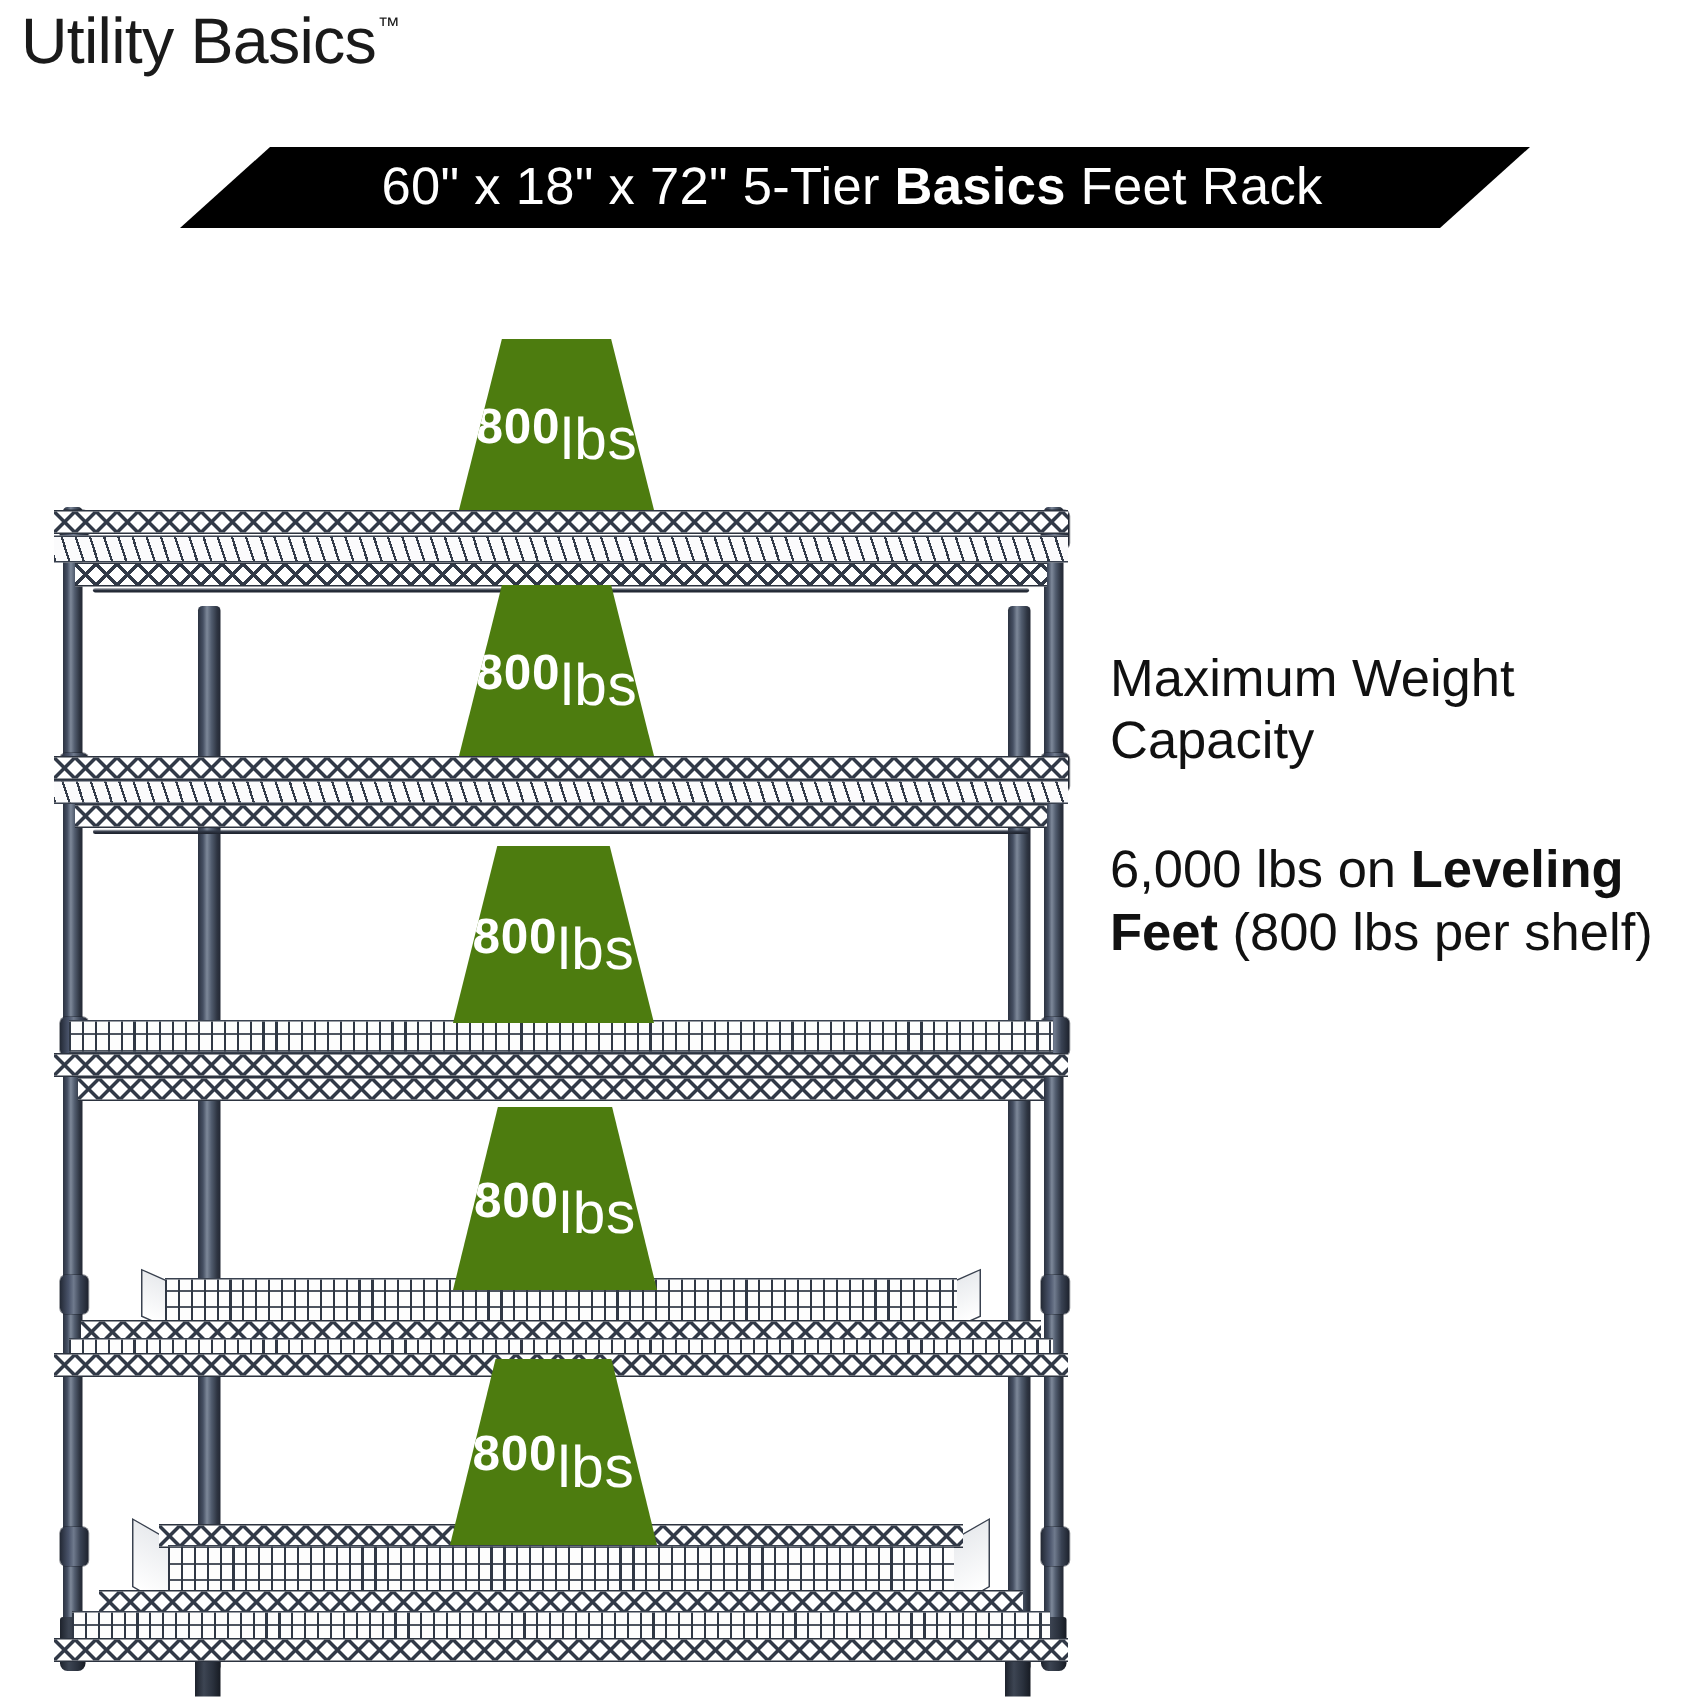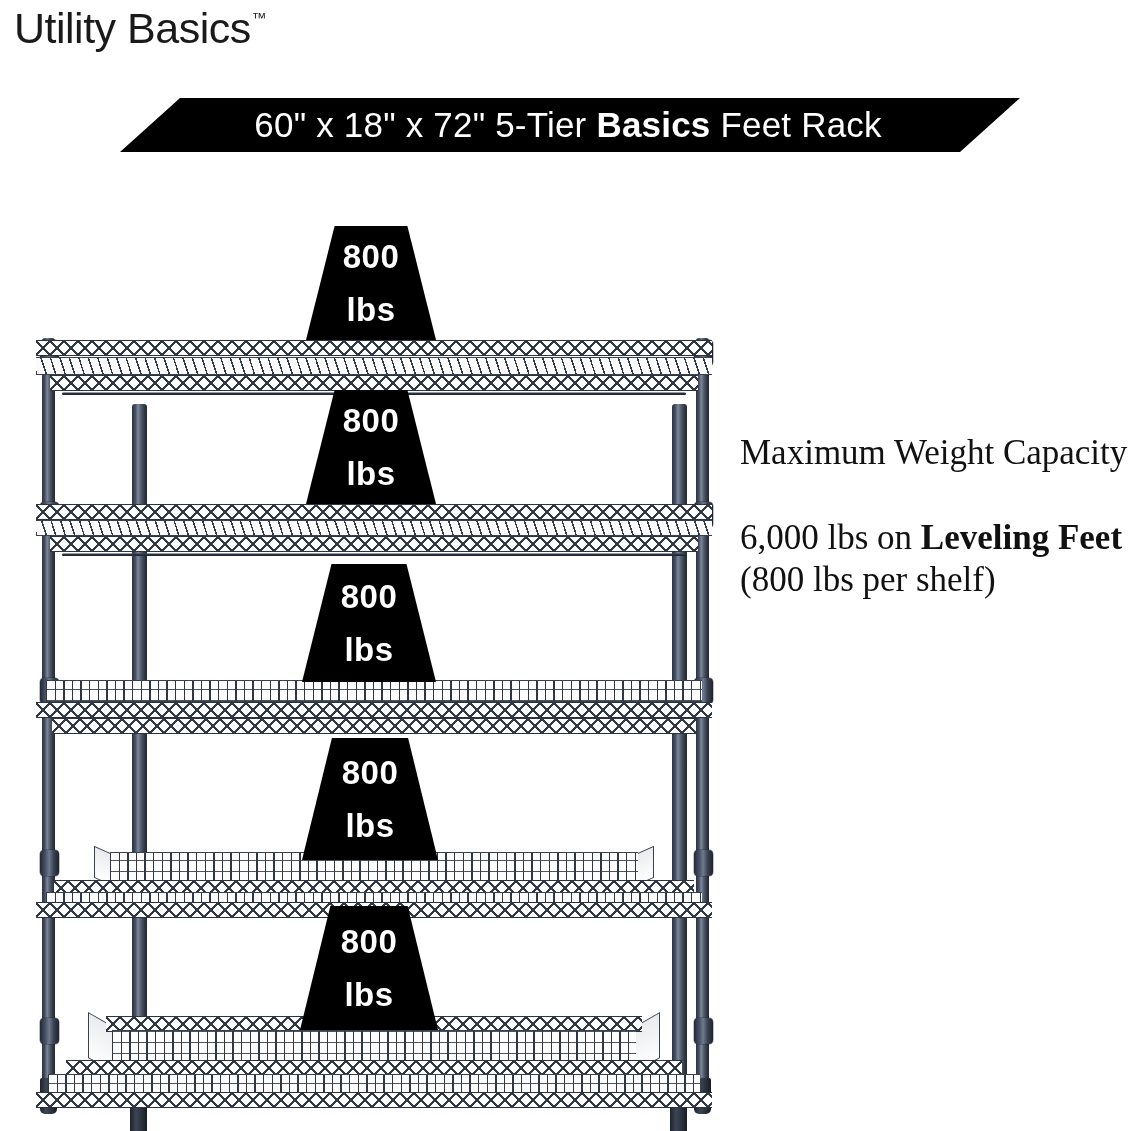--- a/index.html
+++ b/index.html
@@ -58,21 +58,20 @@
     transform: translateX(-2px);
   }
   #banner-text b { font-weight: 700; }
 
   
   #info-column {
     position: absolute;
     left: 740px;
     top: 432px;
     width: 390px;
-    font-family: Liberation Serif, serif;
   }
   .info-heading {
     font-size: 35px;
     line-height: 1.18;
     font-weight: 400;
     color: #111111;
     margin: 0 0 44px 0;
   }
   .info-para {
     font-size: 35px;
@@ -184,38 +183,38 @@
   .deck-side {
     position: absolute;
     width: 26px;
     background: linear-gradient(to bottom, #e9ebee, #ffffff);
     border: 1.3px solid #39414f;
   }
 
   
   .weight-badge {
     position: absolute;
-    background: #000000;
+    background: #4d7c0f;
     display: flex;
-    flex-direction: column;
+    flex-direction: row;
     align-items: center;
     justify-content: center;
     color: #ffffff;
     -webkit-clip-path: polygon(22% 0, 78% 0, 100% 100%, 0 100%);
     clip-path: polygon(22% 0, 78% 0, 100% 100%, 0 100%);
   }
   .weight-badge .bw-num {
     font-size: 33px;
     font-weight: 700;
     line-height: 1;
     letter-spacing: 0.5px;
   }
   .weight-badge .bw-unit {
-    font-size: 33px;
-    font-weight: 700;
+    font-size: 39px;
+    font-weight: 400;
     line-height: 1;
     letter-spacing: 0.5px;
     margin-top: 20px;
   }
 </style>
 </head>
 <body>
 
 <div id="brand-logo"><span>Utility Basics</span><span class="tm">™</span></div>
 

